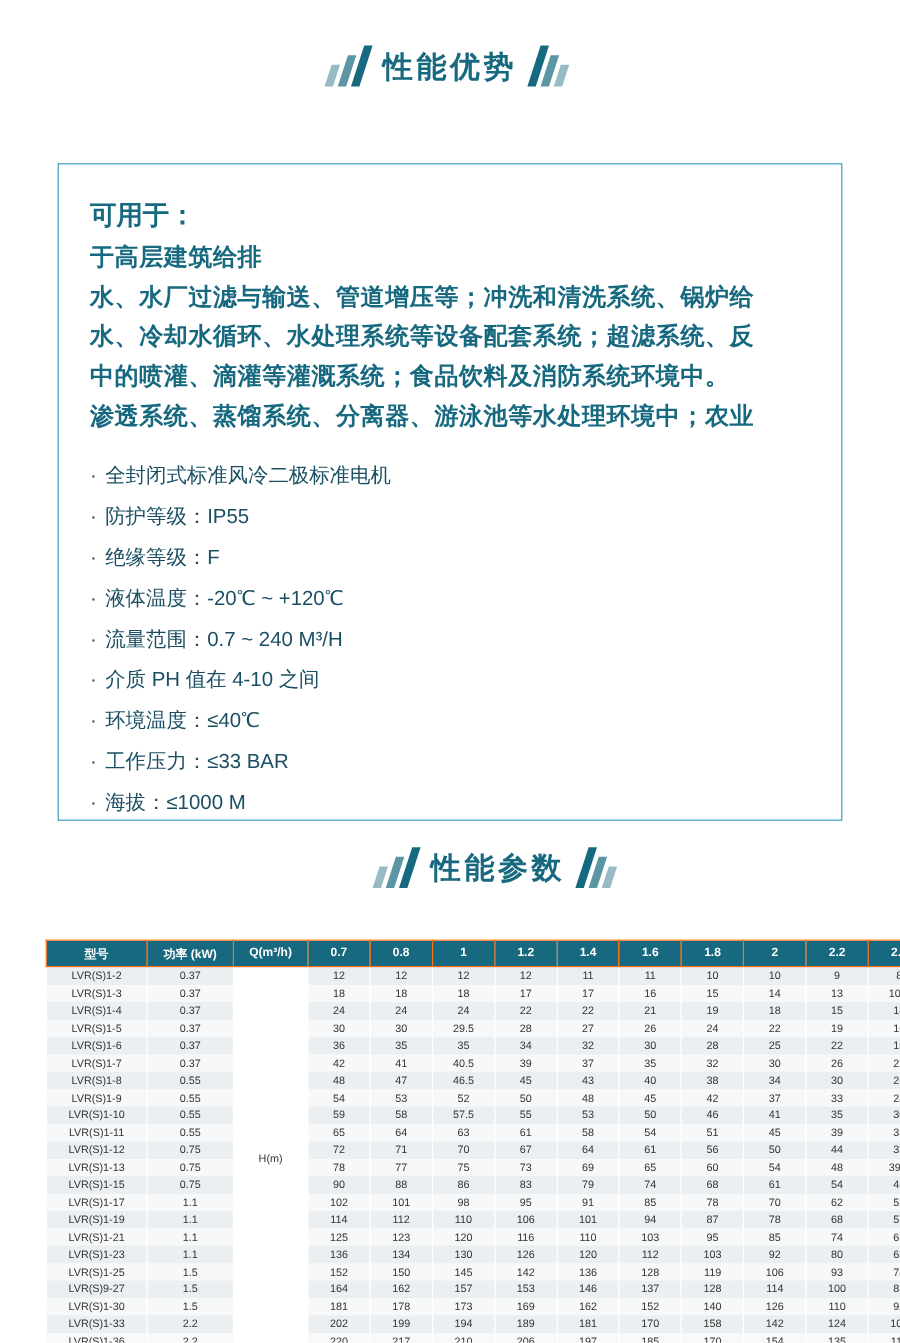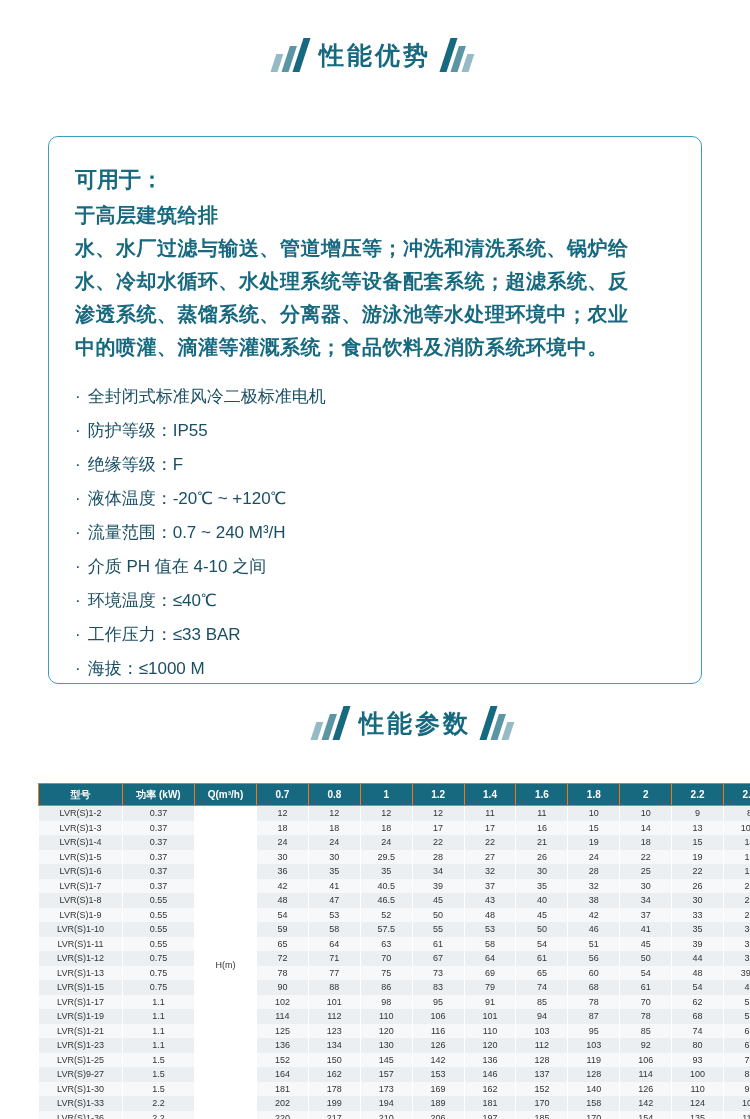--- a/index.html
+++ b/index.html
@@ -57,21 +57,21 @@
   #heading-params { position: absolute; left: 0; top: 706px; width: 750px; margin-left: 40px; }
 
   
   .info-box {
     position: absolute;
     left: 48px;
     top: 136px;
     width: 654px;
     height: 548px;
     border: 1px solid #3f9cc0;
-    border-radius: 10px;
+    border-radius: 0;
     box-sizing: border-box;
     padding: 26px 26px 10px 26px;
     background: #ffffff;
   }
   .info-title {
     font-size: 22px;
     font-weight: bold;
     color: #17697f;
     line-height: 34px;
     margin-bottom: 2px;
@@ -166,22 +166,22 @@
       <div class="bar r3"></div>
     </div>
   </div>
 
   <div class="info-box">
     <div class="info-title">可用于：</div>
     <div>
       <div class="info-lead">于高层建筑给排</div>
       <div class="info-lead">水、水厂过滤与输送、管道增压等；冲洗和清洗系统、锅炉给</div>
       <div class="info-lead">水、冷却水循环、水处理系统等设备配套系统；超滤系统、反</div>
+      <div class="info-lead">中的喷灌、滴灌等灌溉系统；食品饮料及消防系统环境中。</div>
       <div class="info-lead">渗透系统、蒸馏系统、分离器、游泳池等水处理环境中；农业</div>
-      <div class="info-lead">中的喷灌、滴灌等灌溉系统；食品饮料及消防系统环境中。</div>
     </div>
     <div class="spec-list">
       <div class="spec-item">
         <span class="spec-dot">·</span>
         <span>全封闭式标准风冷二极标准电机</span>
       </div>
       <div class="spec-item">
         <span class="spec-dot">·</span>
         <span>防护等级：IP55</span>
       </div>

